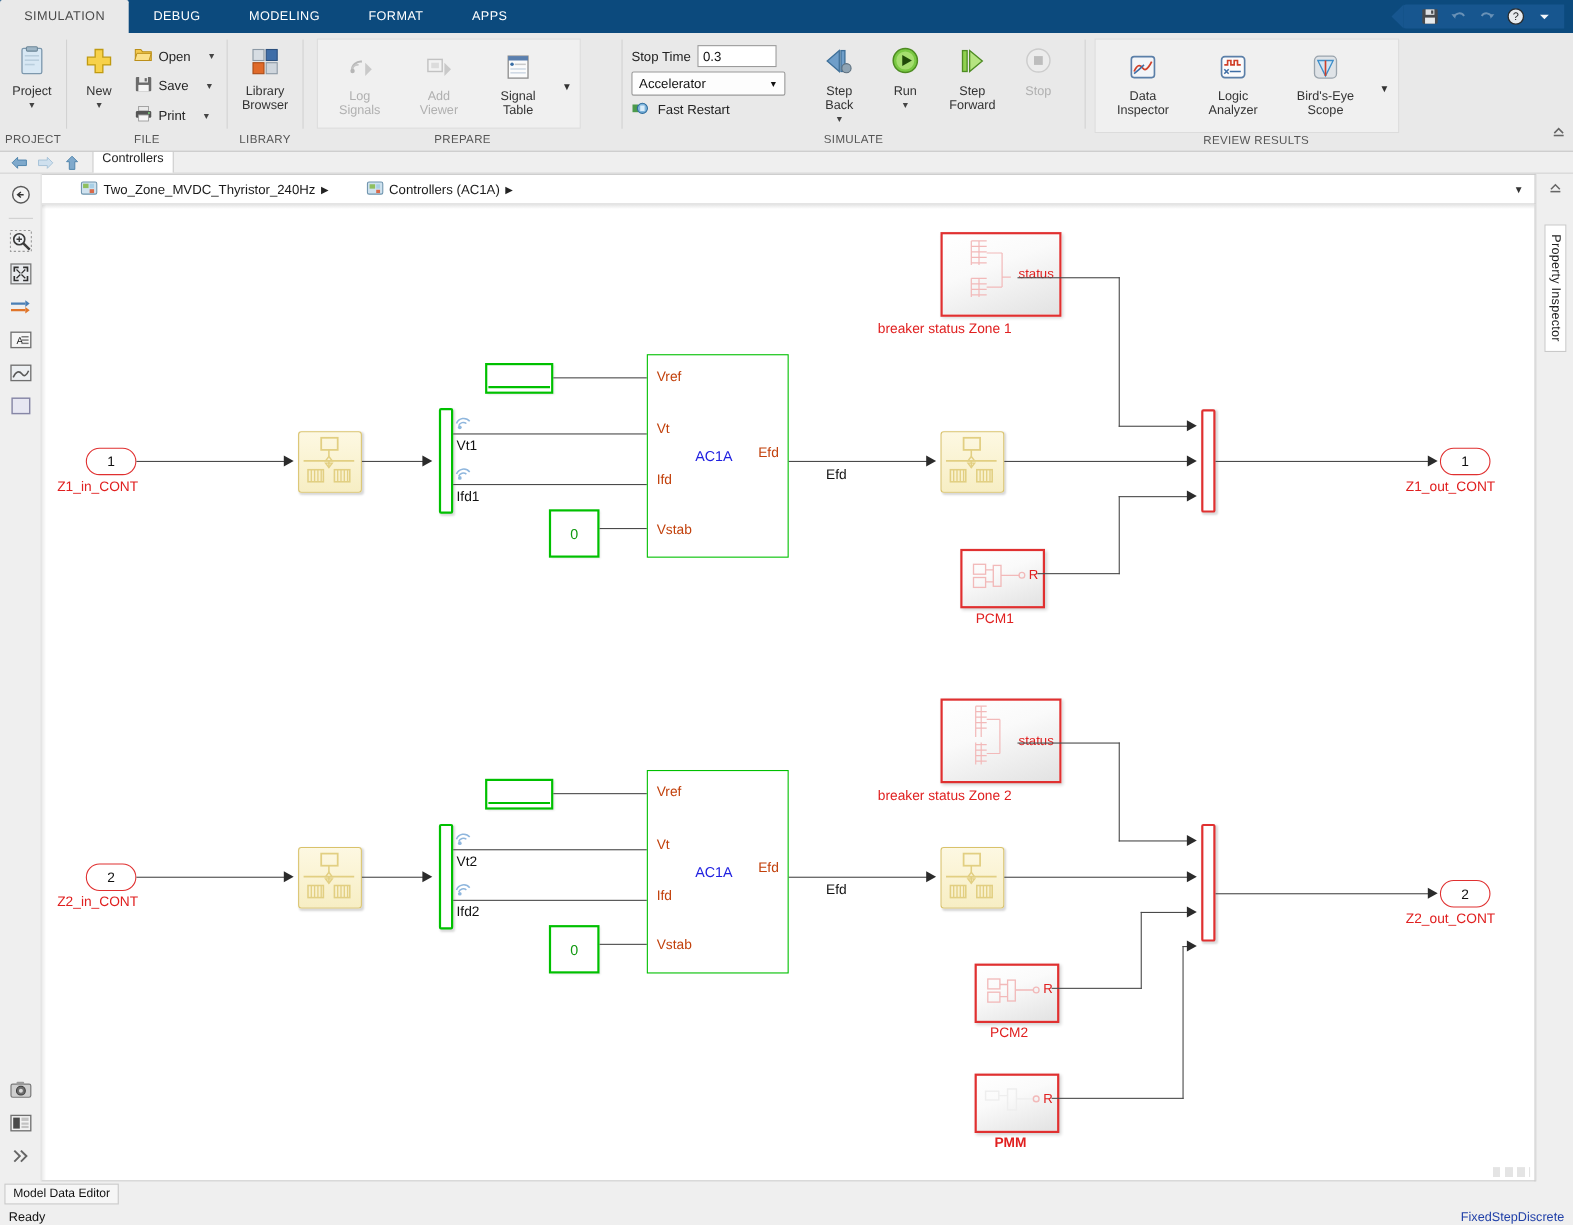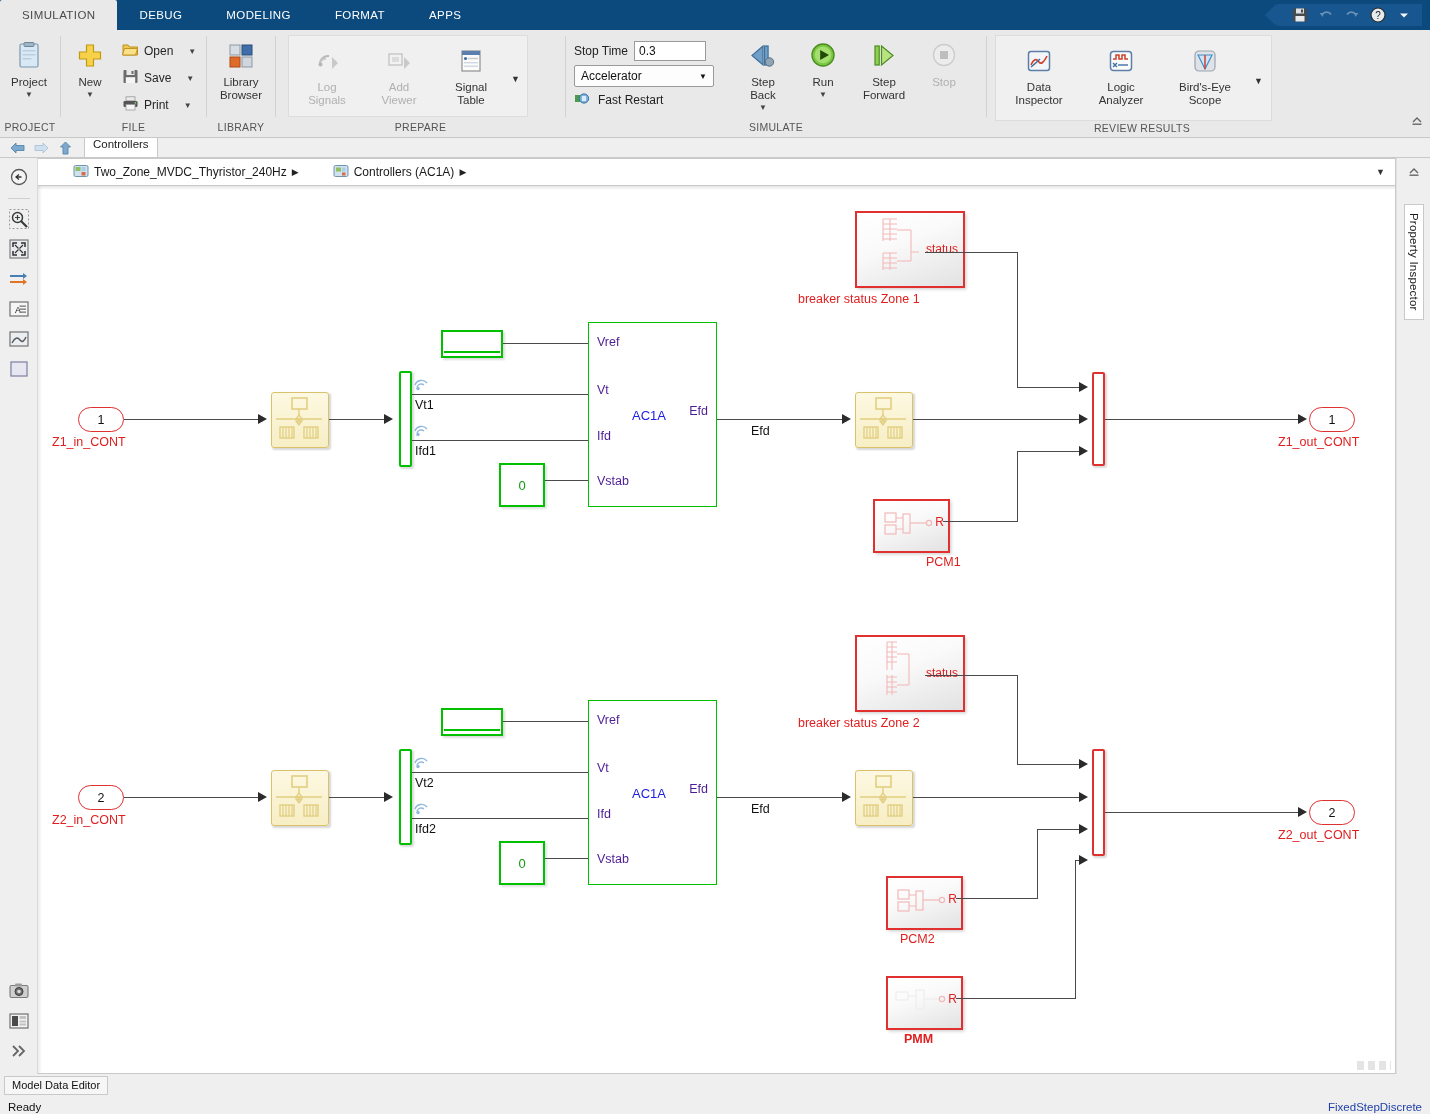--- a/index.html
+++ b/index.html
@@ -164,21 +164,21 @@
     border-left:9px solid #2b2b2b;
   }
 
   .subsys-green {
     border:1.8px solid #00c000; background:#fff;
   }
   .subsys-green .name {
     position:absolute; color:#2020e0; font-size:13px;
     left:50%; top:50%; transform:translate(-50%,-50%);
   }
-  .pin { position:absolute; font-size:12.5px; color:#4c1d95; }
+  .pin { position:absolute; font-size:12.5px; color:#c2410c; }
 
   .yellowblk {
     border:1.6px solid #d9c26a; border-radius:3px;
     background:linear-gradient(180deg,#fdf8e2 0%,#f7eec4 100%);
     box-shadow:1.5px 1.5px 2px rgba(0,0,0,.16);
   }
 
   .greenbar {
     border:2px solid #00c000; background:#fff; border-radius:2px;
     box-shadow:1.5px 1.5px 2px rgba(0,0,0,.15);
@@ -776,21 +776,21 @@
             <rect x="10" y="12" width="11" height="9"></rect>
             <rect x="10" y="24" width="11" height="9"></rect>
             <path d="M21 17 h7 M21 28 h7"></path>
             <rect x="28" y="13" width="7" height="19"></rect>
             <path d="M35 22 h17"></path>
             <circle cx="54" cy="22" r="2.6"></circle>
           </g>
         </svg>
         <span class="ptxt" style="right:4px; top:14px;">R</span>
       </div>
-      <div class="lbl-red" style="left:888px; top:369px;">PCM1</div>
+      <div class="lbl-red" style="left:849px; top:369px;">PCM1</div>
 
       <div class="blk redbar" style="left:1054px; top:186px; width:13px; height:94px;"></div>
 
       <div class="wire h" style="left:887px; top:66px; width:93px;"></div>
       <div class="wire v" style="left:979px; top:66px; height:136px;"></div>
       <div class="wire h" style="left:979px; top:201px; width:63px;"></div>
       <div class="arrow" style="left:1041px; top:196px;"></div>
 
       <div class="wire h" style="left:875px; top:233px; width:167px;"></div>
       <div class="arrow" style="left:1041px; top:228px;"></div>

